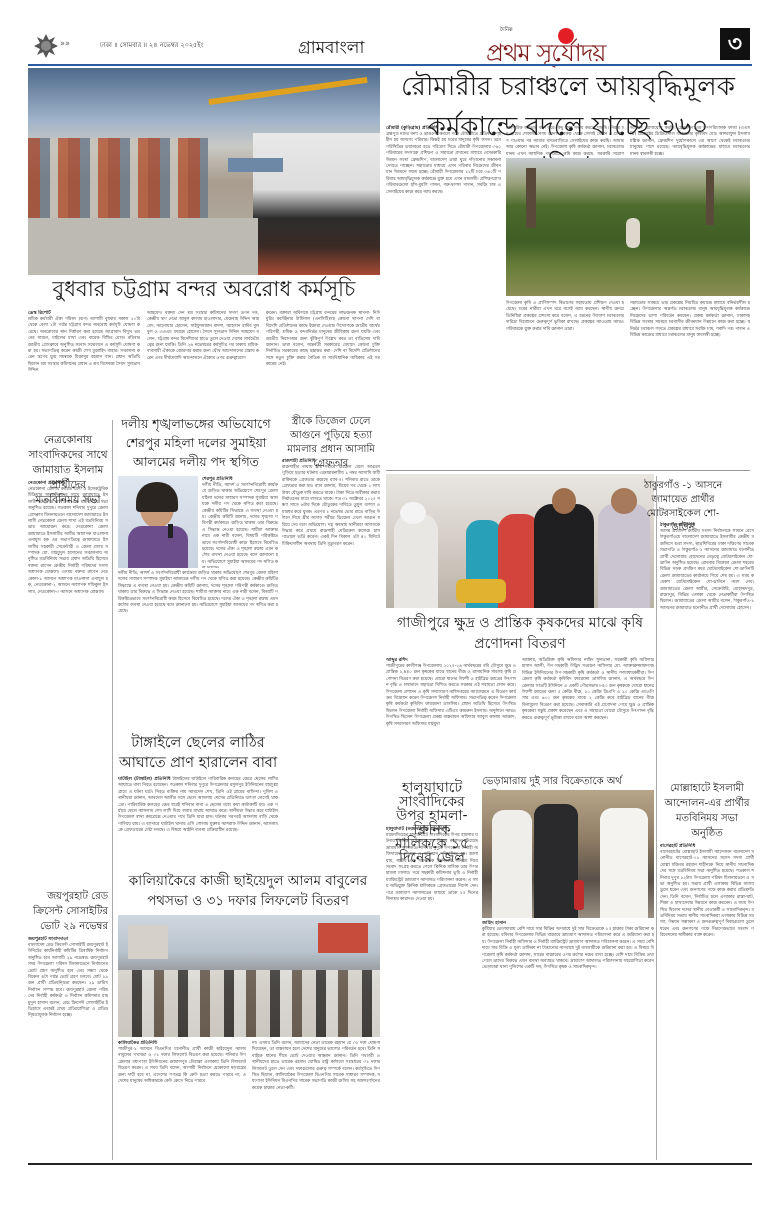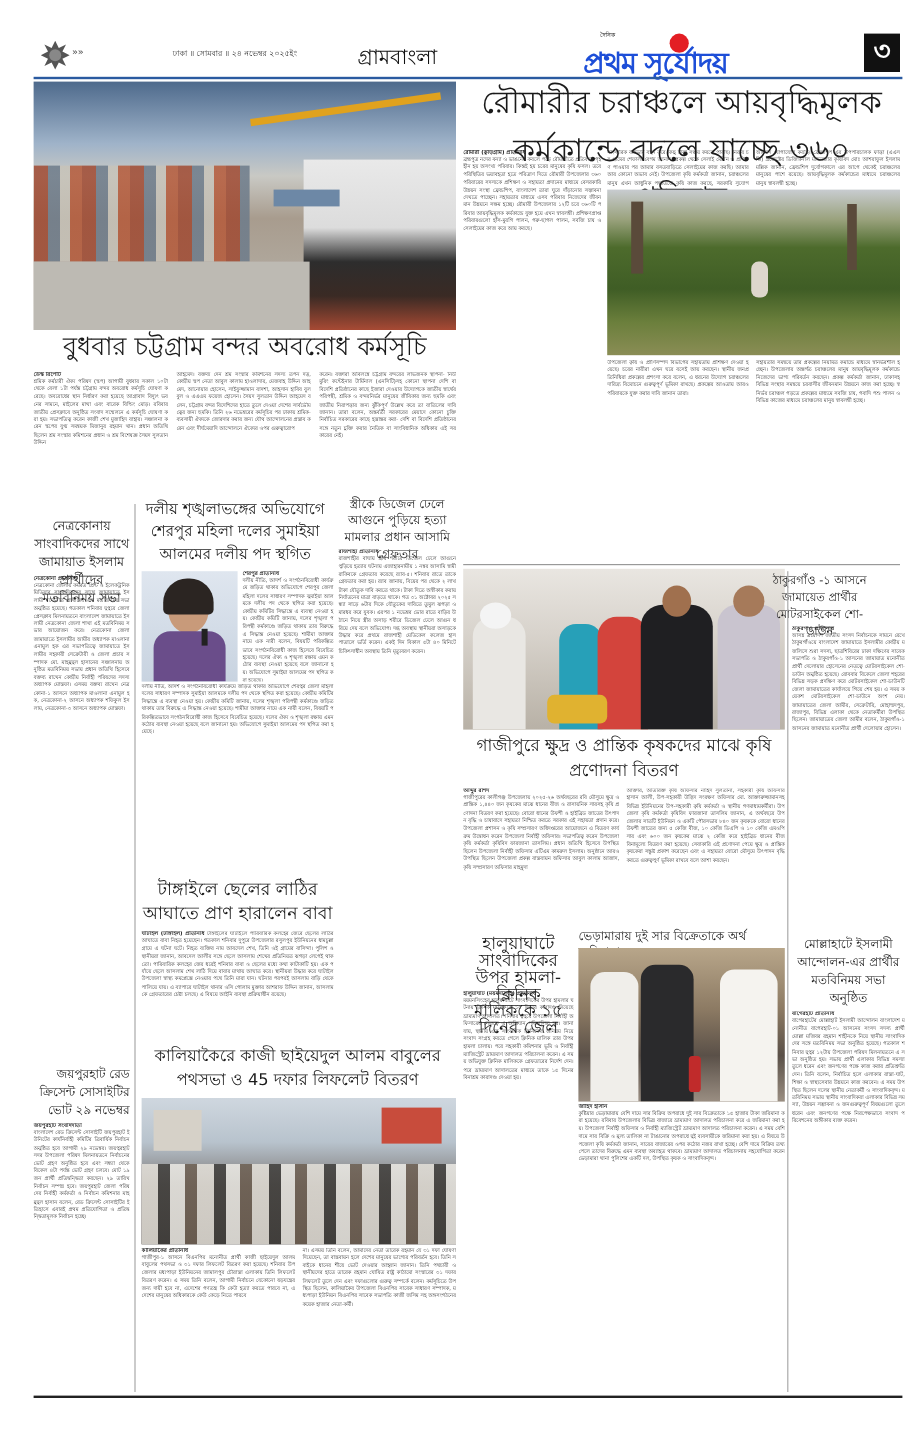--- a/index.html
+++ b/index.html
@@ -11,36 +11,36 @@
   .hl { color: #1a1a1a; text-align: center; font-family: "DejaVu Sans", sans-serif; line-height: 1.12; }
   .photo { position: absolute; overflow: hidden; }
   .rule { position: absolute; background: #222; }
 
   
   #masthead-icon { left: 33px; top: 33px; width: 26px; height: 26px; }
   #dateline { left: 70px; top: 40px; font-size: 6.5px; color: #333; }
   #section-title { left: 298px; top: 34px; font-size: 17px; color: #111; }
   #logo { left: 478px; top: 26px; width: 200px; height: 36px; }
   #logo-small { position:absolute; left: 22px; top: 0; font-size: 5px; color:#111; }
-  #logo-text { position:absolute; left: 8px; top: 8px; font-size: 24px; font-weight:bold; color:#1d4ed8; font-family:"DejaVu Serif", serif; letter-spacing:-1px; }
+  #logo-text { position:absolute; left: 8px; top: 8px; font-size: 24px; font-weight:normal; color:#7f1d1d; font-family:"DejaVu Serif", serif; letter-spacing:-1px; }
   #logo-sun { position:absolute; left: 80px; top: 2px; width: 16px; height:16px; border-radius:50%; background:#e31e24; }
   #page-number { left: 720px; top: 28px; width: 30px; height: 32px; background: #111; color: #fff; font-size: 22px; font-weight: bold; text-align: center; line-height: 32px; }
   #header-rule { left: 28px; top: 64px; width: 724px; height: 2px; background: #2a5aa0; }
 </style>
 </head>
 <body>
 
 <div class="abs" id="masthead-icon">
   <svg width="26" height="26" viewBox="0 0 26 26">
     <polygon points="13,1 16,7 22,4 19,10 25,13 19,16 22,22 16,19 13,25 10,19 4,22 7,16 1,13 7,10 4,4 10,7" fill="#555"></polygon>
     <circle cx="13" cy="13" r="5" fill="#888"></circle>
   </svg>
 </div>
 <div class="abs" style="left:60px;top:39px;font-size:8px;color:#555;">»»</div>
-<div class="abs" id="dateline" style="left:100px;margin-left:44px;">ঢাকা ॥ সোমবার ॥ ২৪ নভেম্বর ২০২৫ইং</div>
+<div class="abs" id="dateline" style="left:100px;">ঢাকা ॥ সোমবার ॥ ২৪ নভেম্বর ২০২৫ইং</div>
 <div class="abs" id="section-title">গ্রামবাংলা</div>
 <div class="abs" id="logo">
   <span id="logo-small">দৈনিক</span>
   <span id="logo-sun"></span>
   <span id="logo-text">প্রথম সূর্যোদয়</span>
 </div>
 <div class="abs" id="page-number">৩</div>
 <div class="abs" id="header-rule"></div>
 
 <div class="photo" style="left:28px;top:68px;width:352px;height:207px;background:linear-gradient(180deg,#4e6a8c 0%,#9fb3c9 25%,#c9c9c4 38%,#a89c8e 55%,#b9b6ae 100%);">
@@ -110,21 +110,21 @@
   <span class="byline">রাজশাহী প্রতিনিধি</span>
   <span>রাজশাহীর বাঘায় স্ত্রীর শরীরে ডিজেল ঢেলে আগুনে পুড়িয়ে হত্যার ঘটনায় এজাহারনামীয় ১ নম্বর আসামি স্বামী রাকিবকে গ্রেফতার করেছে র‍্যাব-৫। শনিবার রাতে তাকে গ্রেফতার করা হয়। র‍্যাব জানায়, বিয়ের পর থেকে ২ লাখ টাকা যৌতুক দাবি করতে থাকে। টাকা দিতে অস্বীকার করায় নির্যাতনের মাত্রা বাড়তে থাকে। গত ৩১ অক্টোবর ২০২৫ সন্ধ্যা সাড়ে ৬টার দিকে যৌতুকের দাবিতে তুমুল ঝগড়া ও মারধর করে যুবক। এরপর ১ নভেম্বর ভোর রাতে বাড়ির উঠানে নিয়ে স্ত্রীর অসাড় শরীরে ডিজেল ঢেলে আগুন ধরিয়ে দেয় বলে অভিযোগ। দগ্ধ অবস্থায় স্থানীয়রা অসাড়কে উদ্ধার করে প্রথমে রাজশাহী মেডিকেল কলেজ হাসপাতালে ভর্তি করেন। একই দিন বিকাল ৫টা ৪০ মিনিটে চিকিৎসাধীন অবস্থায় তিনি মৃত্যুবরণ করেন।</span>
 </div>
 
 <div class="abs hl" style="left:116px;top:732px;width:164px;font-size:14.5px;line-height:20px;">টাঙ্গাইলে ছেলের লাঠির আঘাতে প্রাণ হারালেন বাবা</div>
 <div class="abs bodytext" style="left:118px;top:776px;width:160px;height:64px;">
   <span class="byline" style="display:inline;">ঘাটাইল (টাঙ্গাইল) প্রতিনিধি</span>
   <span>টাঙ্গাইলের ঘাটাইলে পারিবারিক কলহের জেরে ছেলের লাঠির আঘাতে বাবা নিহত হয়েছেন। গতকাল শনিবার দুপুরে উপজেলার রসুলপুর ইউনিয়নের ধামচুল্লা গ্রামে এ ঘটনা ঘটে। নিহত ব্যক্তির নাম আবদেল শেখ, তিনি ওই গ্রামের বাসিন্দা। পুলিশ ও স্থানীয়রা জানান, আবদেল আলীর সঙ্গে ছেলে আসলাম শেখের প্রতিনিয়ত ঝগড়া লেগেই থাকতো। পারিবারিক কলহের জের ধরেই শনিবার বাবা ও ছেলের মধ্যে কথা কাটাকাটি হয়। এক পর্যায়ে ছেলে আসলাম শেখ লাঠি দিয়ে বাবার মাথায় আঘাত করে। স্থানীয়রা উদ্ধার করে ঘাটাইল উপজেলা স্বাস্থ্য কমপ্লেক্সে নেওয়ার পথে তিনি মারা যান। ঘটনার পরপরই আসলাম বাড়ি থেকে পালিয়ে যায়। এ ব্যাপারে ঘাটাইল থানার ওসি গোলাম মুক্তার আশরাফ উদ্দিন জানান, আসলামকে গ্রেফতারের চেষ্টা চলছে। এ বিষয়ে আইনি ব্যবস্থা প্রক্রিয়াধীন রয়েছে।</span>
 </div>
 
-<div class="abs hl" style="left:116px;top:870px;width:264px;font-size:13.5px;line-height:20px;">কালিয়াকৈরে কাজী ছাইয়েদুল আলম বাবুলের পথসভা ও 45 দফার লিফলেট বিতরণ</div>
+<div class="abs hl" style="left:116px;top:870px;width:264px;font-size:13.5px;line-height:20px;">কালিয়াকৈরে কাজী ছাইয়েদুল আলম বাবুলের পথসভা ও ৩১ দফার লিফলেট বিতরণ</div>
 <div class="photo" style="left:118px;top:915px;width:262px;height:122px;background:linear-gradient(180deg,#cfd7df 0%,#b8c3cd 30%,#7e7a78 60%,#5a5552 100%);">
   <div style="position:absolute;left:10px;top:10px;width:40px;height:34px;background:#d6d1c8;"></div>
   <div style="position:absolute;left:200px;top:8px;width:50px;height:30px;background:#c84c3c;"></div>
   <div style="position:absolute;left:0;top:55px;width:262px;height:67px;background:repeating-linear-gradient(90deg,#e8e4dc 0 14px,#3a3835 14px 24px,#f1efe9 24px 36px,#6b5c4e 36px 46px);opacity:.8;"></div>
 </div>
 <div class="abs bodytext" style="left:118px;top:1040px;width:128px;height:120px;">
   <span class="byline">কালিয়াকৈর প্রতিনিধি</span>
   <span>গাজীপুর-১ আসনে বিএনপির মনোনীত প্রার্থী কাজী ছাইয়েদুল আলম বাবুলের পথসভা ও ৩১ দফার লিফলেট বিতরণ করা হয়েছে। শনিবার উপজেলার মধ্যপাড়া ইউনিয়নের জামালপুর চৌরাস্তা এলাকায় তিনি লিফলেট বিতরণ করেন। এ সময় তিনি বলেন, আগামী নির্বাচনে যেকোনো ষড়যন্ত্রের জন্য দায়ী হবে না, এদেশের গণতন্ত্র কি কেউ হত্যা করতে পারবে না, এদেশের মানুষের অধিকারকে কেউ কেড়ে নিতে পারবে</span>
 </div>
 <div class="abs bodytext" style="left:252px;top:1040px;width:128px;height:120px;">না। এসময় তিনি বলেন, আমাদের নেতা তারেক রহমান যে ৩১ দফা ঘোষণা দিয়েছেন, তা বাস্তবায়ন হলে দেশের মানুষের ভাগ্যের পরিবর্তন হবে। তিনি সবাইকে ধানের শীষে ভোট দেওয়ার আহ্বান জানান। তিনি পথচারী ও স্থানীয়দের হাতে তারেক রহমান ঘোষিত রাষ্ট্র কাঠামো সংস্কারের ৩১ দফার লিফলেট তুলে দেন এবং দফাগুলোর গুরুত্ব সম্পর্কে বলেন। কর্মসূচিতে উপস্থিত ছিলেন, কালিয়াকৈর উপজেলা বিএনপির সাবেক সাধারণ সম্পাদক, মধ্যপাড়া ইউনিয়ন বিএনপির সাবেক সভাপতি কাজী জসিম সহ অঙ্গসংগঠনের কয়েক হাজার নেতা-কর্মী।</div>

